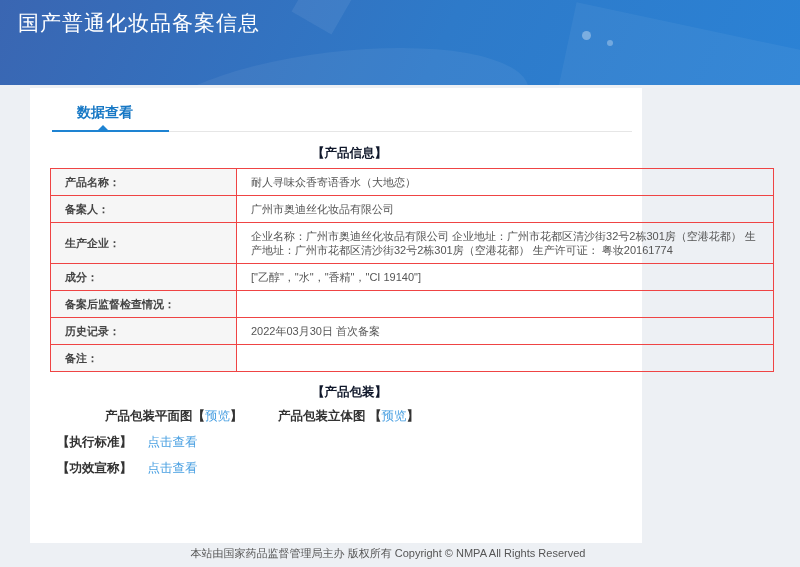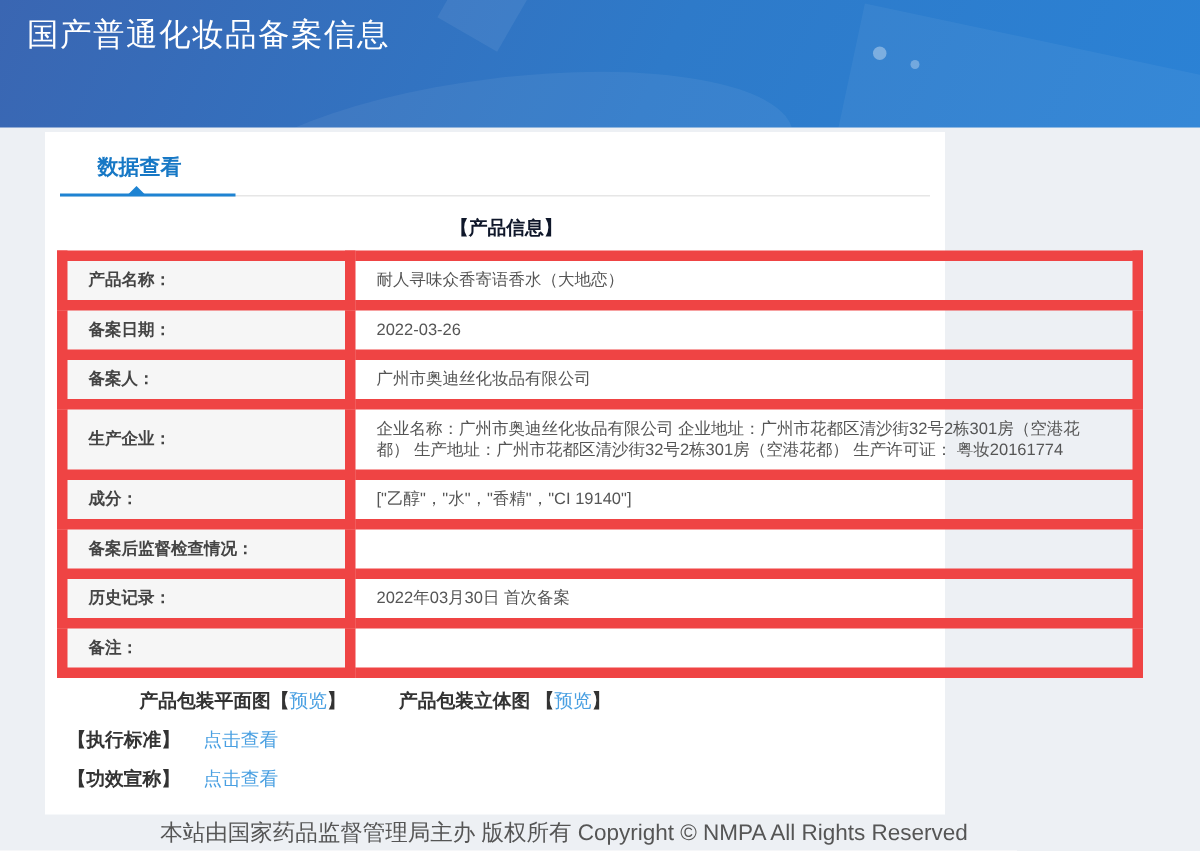--- a/index.html
+++ b/index.html
@@ -32,20 +32,21 @@
   .deco-dot1 { position: absolute; left: 582px; top: 31px; width: 9px; height: 9px;
     border-radius: 50%; background: rgba(255,255,255,0.35); }
   .deco-dot2 { position: absolute; left: 607px; top: 40px; width: 6px; height: 6px;
     border-radius: 50%; background: rgba(255,255,255,0.30); }
 
   
   .card {
     position: absolute; left: 30px; top: 88px;
     width: 600px; height: 455px;
     background: #ffffff;
+    padding-left: 12px;
   }
 
   
   .tabbar { position: relative; padding-top: 15px; }
   .tab {
     display: inline-block; margin-left: 35px;
     font-size: 14px; font-weight: bold; color: #1778c5; cursor: pointer;
   }
   .tab-underline { position: relative; height: 1px; background: #e6e6e6; margin: 9px 10px 0 10px; }
   .tab-underline-active { position: absolute; left: 0; top: -1px; width: 117px; height: 2px; background: #1e83d2; }
@@ -56,37 +57,37 @@
   }
 
   
   .section-title { margin: 13px 0 6px 15px; font-size: 12.5px; font-weight: bold; color: #0f172a; text-align: center; }
 
   
   .info-table {
     margin-left: 8px; width: 724px;
     border-collapse: collapse; table-layout: fixed; font-size: 11px;
   }
-  .info-table td { border: 7px solid #ef4444; padding: 6px 14px; line-height: 14px; vertical-align: middle; }
+  .info-table td { border: 1px solid #ef4444; padding: 6px 14px; line-height: 14px; vertical-align: middle; }
   td.cell-label { width: 157px; background: #f6f6f6; font-weight: bold; color: #444444; }
   td.cell-value { color: #555555; word-break: break-all; }
 
   
   .pack-line { margin: 7px 0 4px 63px; font-size: 12.5px; color: #333333; }
   .pack-group { display: inline-block; font-weight: bold; }
   .pack-group + .pack-group { margin-left: 32px; }
   .link { color: #4aa0e2; font-weight: normal; cursor: pointer; text-decoration: none; }
   .bottom-line { margin: 9px 0 0 15px; font-size: 12.5px; color: #333333; font-family: Liberation Mono, monospace; }
   .bl-title { font-weight: bold; }
   .bottom-line .link { margin-left: 8px; }
 
   
   .footer {
-    position: absolute; left: 0; top: 546px; width: 752px;
-    text-align: center; font-size: 15px; color: #555555;
+    position: absolute; left: 12px; top: 546px; width: 752px;
+    text-align: center; font-size: 11px; color: #555555;
   }
 </style>
 </head>
 <body>
 
 <div class="header">
   <div class="deco-ellipse"></div>
   <div class="deco-poly"></div>
   <div class="deco-hex"></div>
   <div class="deco-dot1"></div>
@@ -106,24 +107,20 @@
 
   <div class="section-title">【产品信息】</div>
 
   <table class="info-table">
     <tbody>
       <tr>
         <td class="cell-label">产品名称：</td>
         <td class="cell-value">耐人寻味众香寄语香水（大地恋）</td>
       </tr>
       <tr>
-        <td class="cell-label">备案日期：</td>
-        <td class="cell-value">2022-03-26</td>
-      </tr>
-      <tr>
         <td class="cell-label">备案人：</td>
         <td class="cell-value">广州市奥迪丝化妆品有限公司</td>
       </tr>
       <tr>
         <td class="cell-label">生产企业：</td>
         <td class="cell-value">企业名称：广州市奥迪丝化妆品有限公司 企业地址：广州市花都区清沙街32号2栋301房（空港花都） 生产地址：广州市花都区清沙街32号2栋301房（空港花都） 生产许可证： 粤妆20161774</td>
       </tr>
       <tr>
         <td class="cell-label">成分：</td>
         <td class="cell-value">["乙醇"，"水"，"香精"，"CI 19140"]</td>
@@ -136,20 +133,21 @@
         <td class="cell-label">历史记录：</td>
         <td class="cell-value">2022年03月30日 首次备案</td>
       </tr>
       <tr>
         <td class="cell-label">备注：</td>
         <td class="cell-value"></td>
       </tr>
     </tbody>
   </table>
 
+  <div class="section-title" style="margin-top:12px">【产品包装】</div>
   <div class="pack-line">
     <span class="pack-group"><span>产品包装平面图</span><span>【</span><a class="link">预览</a><span>】</span></span>
     <span class="pack-group"><span>产品包装立体图 </span><span>【</span><a class="link">预览</a><span>】</span></span>
   </div>
 
   <div class="bottom-line">
     <span class="bl-title">【执行标准】</span>
     <a class="link">点击查看</a>
   </div>
   <div class="bottom-line">

